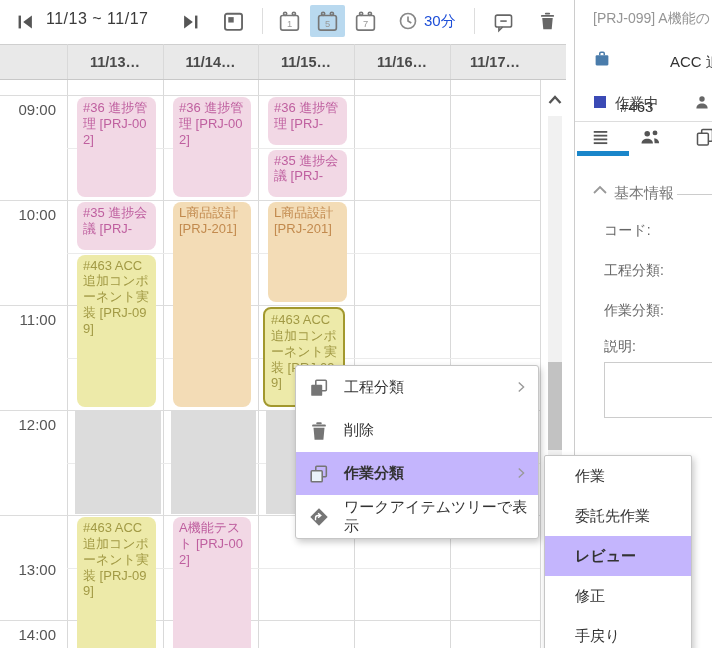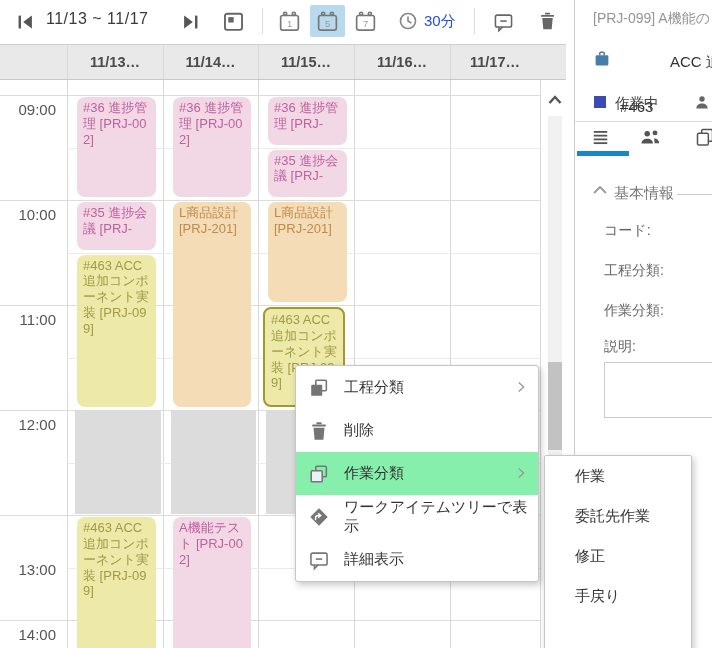--- a/index.html
+++ b/index.html
@@ -53,21 +53,21 @@
   .field-label{position:absolute;left:29px;font-size:14px;color:#666;}
   #desc-textarea{position:absolute;left:29px;top:362px;width:118px;height:50px;border:1px solid #ccc;
                  resize:none;outline:none;font-family:inherit;}
   
   #ctx-menu{position:absolute;left:295px;top:365px;width:242px;background:#fff;
             border:1px solid #c6c6c6;border-radius:3px;box-shadow:2px 3px 7px rgba(0,0,0,.22);z-index:20;}
   .ctx-item{position:relative;height:43px;display:flex;align-items:center;padding-left:12px;
             font-size:15px;color:#333;cursor:pointer;}
   .mi-icon{width:22px;height:22px;margin-right:14px;flex:0 0 22px;}
   .mi-chevron{position:absolute;right:8px;top:12px;}
-  .highlighted{background:#86efac;}
+  .highlighted{background:#c4b5fd;font-weight:bold;}
   
   #submenu{position:absolute;left:544px;top:455px;width:146px;height:206px;background:#fff;
            border:1px solid #c6c6c6;border-radius:2px;box-shadow:2px 3px 7px rgba(0,0,0,.22);z-index:21;}
   .sub-item{height:40px;display:flex;align-items:center;padding-left:30px;font-size:15px;color:#333;cursor:pointer;}
   svg{display:block;}
 </style>
 </head>
 <body>
 
 <div id="root">
@@ -263,38 +263,31 @@
     </div>
     <div class="ctx-item">
       <span class="mi-icon">
         <svg width="22" height="22" viewBox="0 0 24 24">
             <path d="M12 2.5 L21.5 12 L12 21.5 L2.5 12 Z" fill="#757575"></path>
             <path d="M8.2 15.5 v-2.4 c0-1.7 1.1-2.7 2.9-2.7 h2.2 M11 7.9 l3 2.5 -3 2.5" fill="none" stroke="#fff" stroke-width="1.5"></path>
           </svg>
       </span>
       <span class="mi-label">ワークアイテムツリーで表示</span>
     </div>
-    <div class="ctx-item">
-      <span class="mi-icon">
-        <svg width="22" height="22" viewBox="0 0 24 24">
-            <rect x="3.2" y="4.5" width="17.6" height="13" rx="2" fill="none" stroke="#757575" stroke-width="1.7"></rect>
-            <path d="M7 17.5 V21.5 L11 17.5" fill="none" stroke="#757575" stroke-width="1.7"></path>
-            <line x1="8.5" y1="11" x2="15.5" y2="11" stroke="#757575" stroke-width="1.7"></line>
-          </svg>
-      </span>
-      <span class="mi-label">詳細表示</span>
-    </div>
   </div>
 
   <div id="submenu">
     <div class="sub-item">
         <span>作業</span>
       </div>
     <div class="sub-item">
         <span>委託先作業</span>
+      </div>
+    <div class="sub-item highlighted">
+        <span>レビュー</span>
       </div>
     <div class="sub-item">
         <span>修正</span>
       </div>
     <div class="sub-item">
         <span>手戻り</span>
       </div>
   </div>
 
 <div class="vline" style="left: 67px; top: 44px; height: 604px;"></div>

